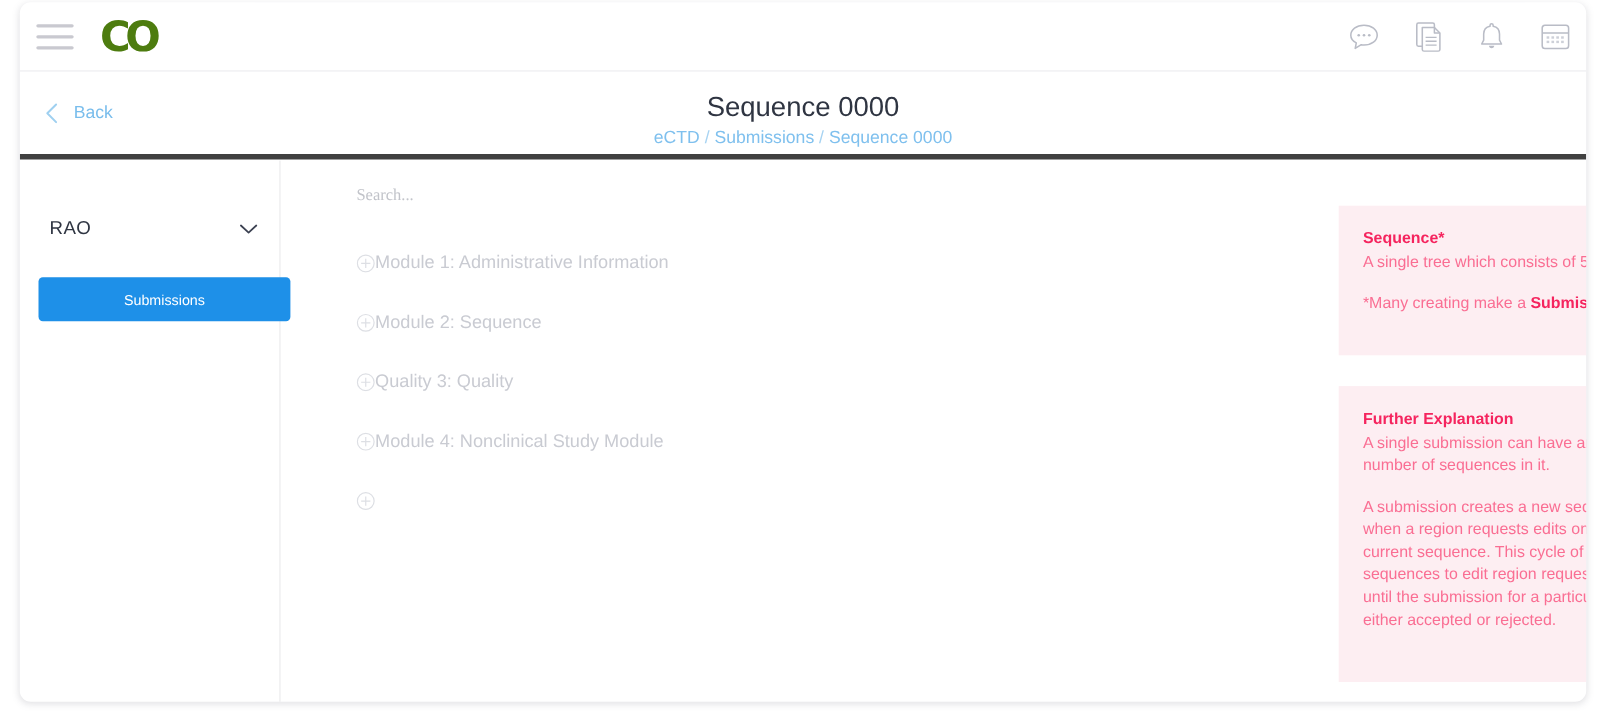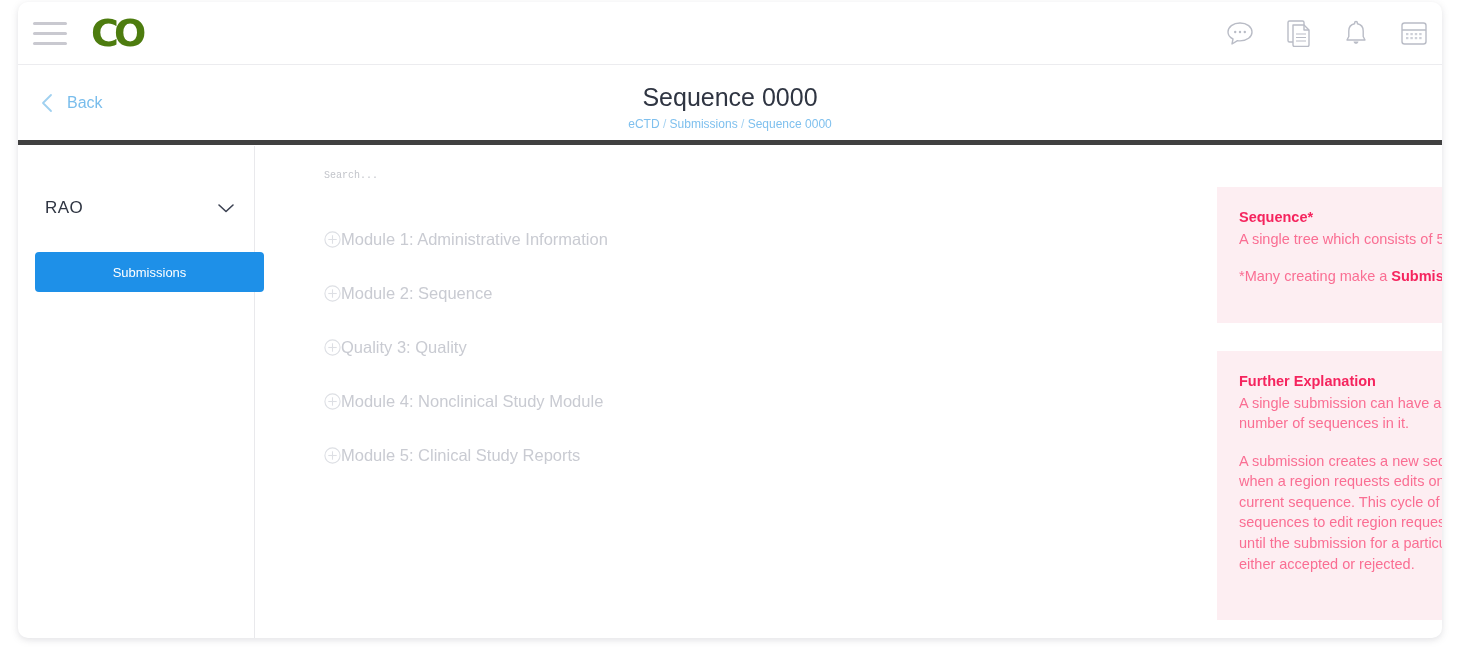--- a/index.html
+++ b/index.html
@@ -105,21 +105,21 @@
     font-size: 25px;
     color: #2f3542;
     font-weight: normal;
   }
   .breadcrumb {
     position: absolute;
     left: 0;
     top: 52px;
     width: 100%;
     text-align: center;
-    font-size: 12px;
+    font-size: 16px;
     color: #7fc0ee;
   }
   .breadcrumb .crumb { cursor: pointer; }
   .breadcrumb .sep { color: #a7d3f2; }
 
   
   .sidebar {
     position: absolute;
     left: 0;
     top: 144px;
@@ -170,23 +170,23 @@
   }
 
   .search-input {
     position: absolute;
     left: 68px;
     top: 24px;
     width: 600px;
     border: none;
     outline: none;
     background: transparent;
-    font-size: 10px;
+    font-size: 15px;
     color: #14532d;
-    font-family: Liberation Mono, monospace;
+    font-family: Liberation Serif, serif;
   }
   .search-input::placeholder { color: #c2c4ca; }
 
   .module-list {
     position: absolute;
     left: 68px;
     top: 66px;
     width: 680px;
   }
   .module-row {
@@ -363,21 +363,20 @@
         </svg>
         <span class="mlabel">Module 4: Nonclinical Study Module</span>
       </div>
 
       <div class="module-row">
         <svg width="17" height="17" viewBox="0 0 17 17">
           <circle cx="8.5" cy="8.5" r="7.6" fill="none" stroke="#dddfe4" stroke-width="1.1"></circle>
           <line x1="8.5" y1="4.3" x2="8.5" y2="12.7" stroke="#dddfe4" stroke-width="1.1"></line>
           <line x1="4.3" y1="8.5" x2="12.7" y2="8.5" stroke="#dddfe4" stroke-width="1.1"></line>
         </svg>
-        <span class="mlabel">Module 5: Clinical Study Reports</span>
       </div>
 
     </div>
 
     <div class="panel" id="panel-sequence">
       <h3>Sequence*</h3>
       <p>A single tree which consists of 5 modules</p>
       <p class="gap"><span>*Many creating make a </span><b>Submission</b></p>
     </div>
 

